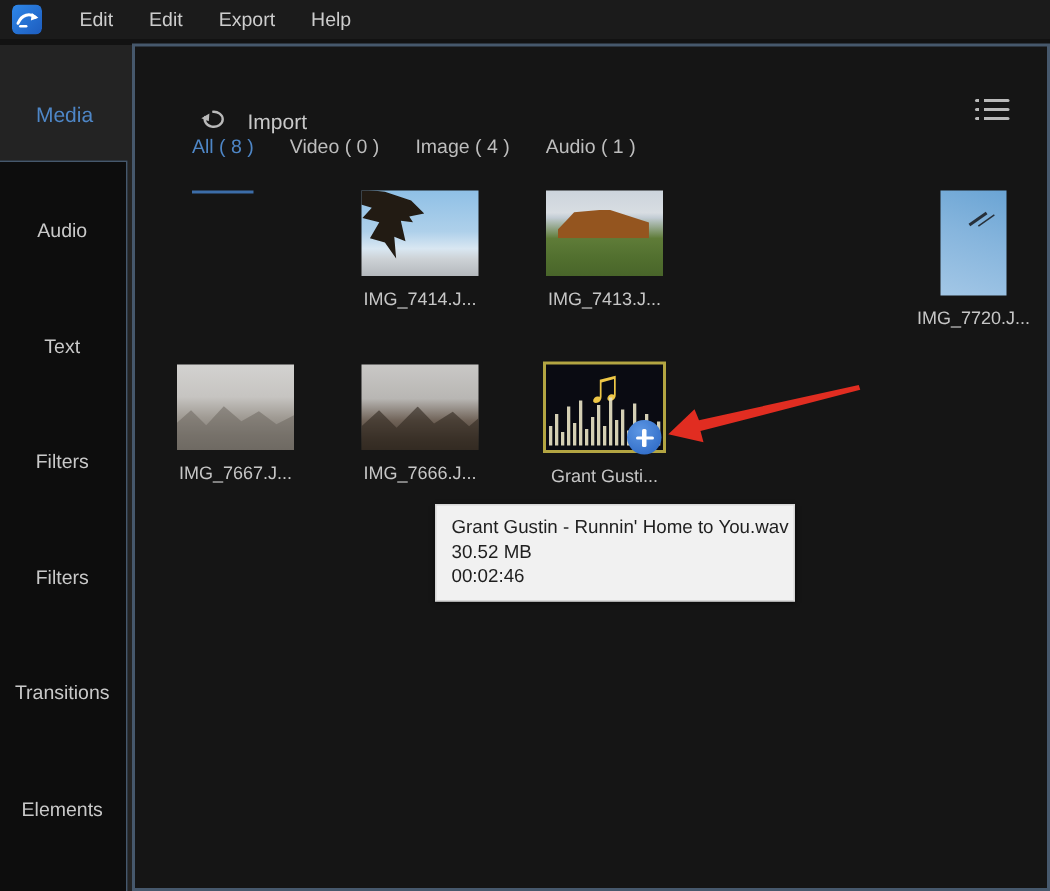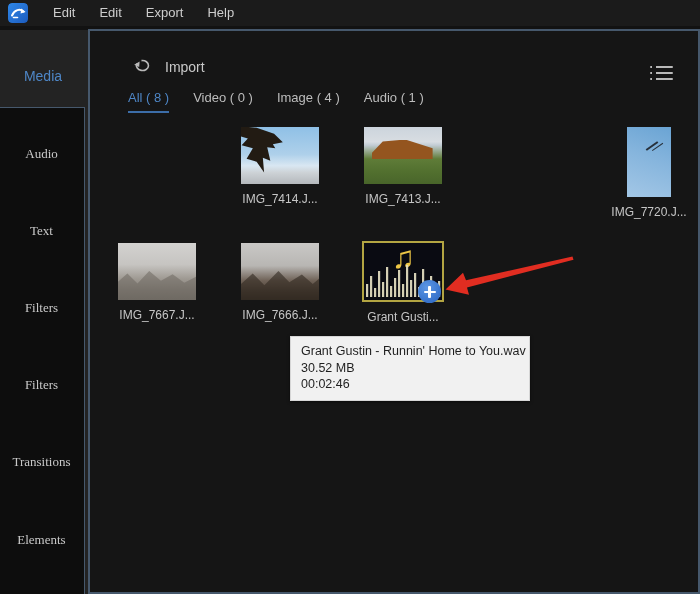--- a/index.html
+++ b/index.html
@@ -14,33 +14,33 @@
   .app-icon{width:20px;height:20px;margin-left:8px;border-radius:4px;flex:0 0 auto;}
   .menu-item{color:#cdcdcd;font-size:13px;padding:0 12px;line-height:26px;cursor:default;}
   .menu-item:first-of-type{margin-left:13px;}
   .substrip{position:absolute;left:0;top:26px;width:700px;height:4px;background:#121212;}
 
   
   .media-tab{position:absolute;left:0;top:68px;width:86px;text-align:center;
     color:#4e86c6;font-size:14px;z-index:5;}
   .sidebar-box{position:absolute;left:-2px;top:107px;width:87px;height:489px;
     background:#0d0d0d;border:1px solid #46586c;box-sizing:border-box;}
-  .sb-item{position:absolute;left:0;width:100%;text-align:center;color:#c9c9c9;font-size:13px;font-family:Liberation Serif, serif;}
+  .sb-item{position:absolute;left:0;width:100%;text-align:center;color:#c9c9c9;font-size:13px;}
 
   
   .panel{position:absolute;left:88px;top:29px;width:608px;height:561px;
     background:#151515;border:2px solid #46586c;box-sizing:content-box;}
-  .import-row{position:absolute;left:42px;top:26px;display:flex;align-items:center;gap:13px;text-align:right;}
+  .import-row{position:absolute;left:42px;top:40px;display:flex;align-items:center;gap:13px;text-align:right;}
   .import-label{color:#c9c9c9;font-size:14px;}
   .viewlist{position:absolute;left:560px;top:31px;width:24px;}
   .viewlist-row{width:23px;height:2px;margin:4px 0;border-radius:1px;
     background:linear-gradient(90deg,#b9b9b9 0 2.5px,transparent 2.5px 6px,#b9b9b9 6px 23px);}
 
   .tabs{position:absolute;left:38px;top:59px;display:flex;gap:24px;}
-  .tab{font-size:13px;color:#bdbdbd;padding-bottom:6px;cursor:default;}
+  .tab{font-size:13px;color:#bdbdbd;padding-bottom:22px;cursor:default;}
   .tab.active{color:#4e86c6;border-bottom:2px solid #3c6da8;}
 
   
   .cell{position:absolute;width:84px;text-align:center;}
   .thumb{width:78px;height:57px;margin:0 auto;position:relative;overflow:hidden;}
   .thumb.portrait{width:44px;height:70px;}
   .cell-label{margin-top:8px;font-size:12px;color:#c6c6c6;white-space:nowrap;
     overflow:hidden;text-overflow:ellipsis;}
 
   

